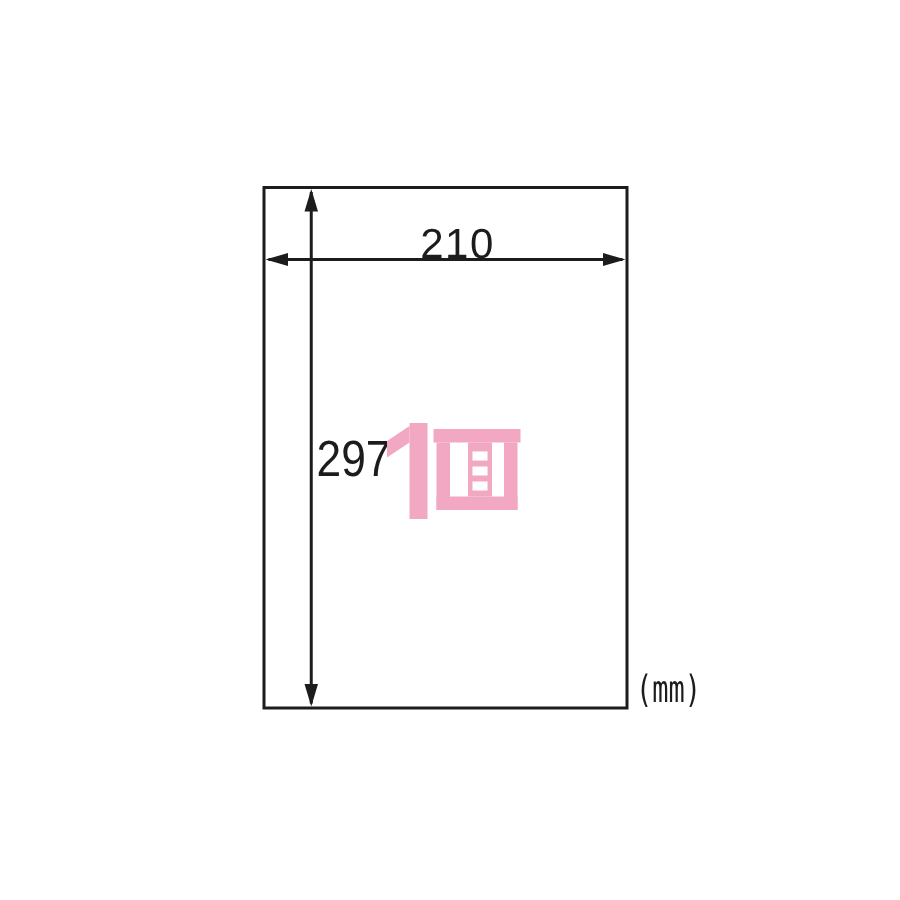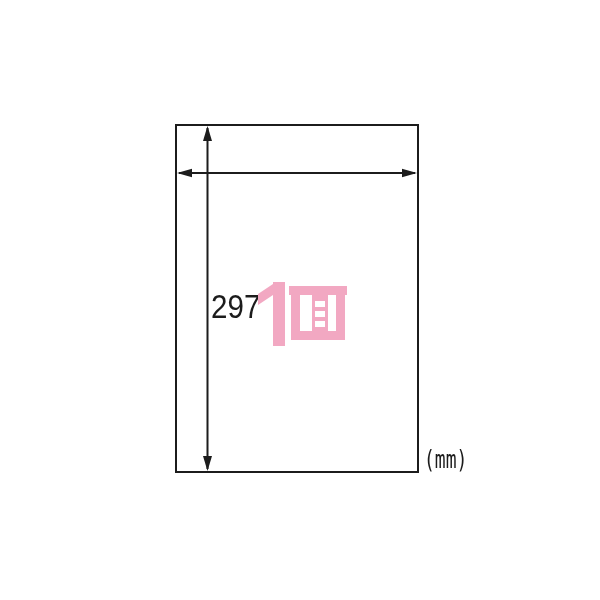--- a/index.html
+++ b/index.html
@@ -58,20 +58,21 @@
 
     <line x1="207.5" y1="128" x2="207.5" y2="469" stroke-width="2" stroke="#1C1C1C"></line>
     <polygon points="207.5,126 203,141 212,141" fill="#1C1C1C"></polygon>
     <polygon points="207.5,471 203,456 212,456" fill="#1C1C1C"></polygon>
 
     <line x1="179" y1="173" x2="415" y2="173" stroke-width="2" stroke="#1C1C1C"></line>
     <polygon points="177,173 192,168.7 192,177.3" fill="#1C1C1C"></polygon>
     <polygon points="417,173 402,168.7 402,177.3" fill="#1C1C1C"></polygon>
   </svg>
 
+  <div class="dim-label width-label">210</div>
 
   <div class="dim-label height-label">297</div>
 
   <div class="face-label" role="img" aria-label="1面">
     <svg viewBox="0 0 92 65">
 
       <rect x="17" y="1" width="12" height="64" fill="#F2A8C2"></rect>
 
       <polygon points="17,3 17,14 2,24 2,13" fill="#F2A8C2"></polygon>
 

